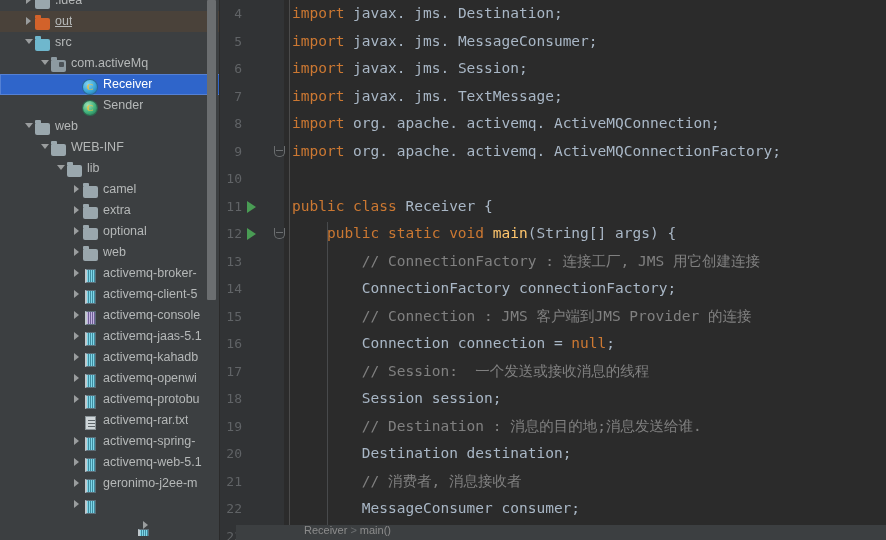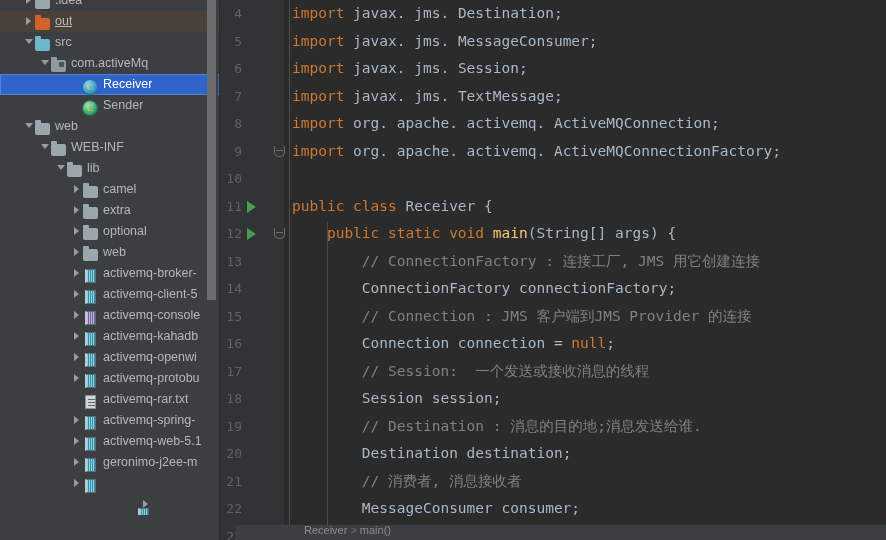--- a/index.html
+++ b/index.html
@@ -444,20 +444,27 @@
           <span class="ticon">
             <span class="ic-jar purple" style="display: block;"></span>
           </span>
           <span class="tlabel">activemq-console</span>
         </div>
         <div class="trow" style="padding-left: 72px;">
           <span class="twist closed"></span>
           <span class="ticon">
             <span class="ic-jar" style="display: block;"></span>
           </span>
+          <span class="tlabel">activemq-jaas-5.1</span>
+        </div>
+        <div class="trow" style="padding-left: 72px;">
+          <span class="twist closed"></span>
+          <span class="ticon">
+            <span class="ic-jar" style="display: block;"></span>
+          </span>
           <span class="tlabel">activemq-kahadb</span>
         </div>
         <div class="trow" style="padding-left: 72px;">
           <span class="twist closed"></span>
           <span class="ticon">
             <span class="ic-jar" style="display: block;"></span>
           </span>
           <span class="tlabel">activemq-openwi</span>
         </div>
         <div class="trow" style="padding-left: 72px;">

